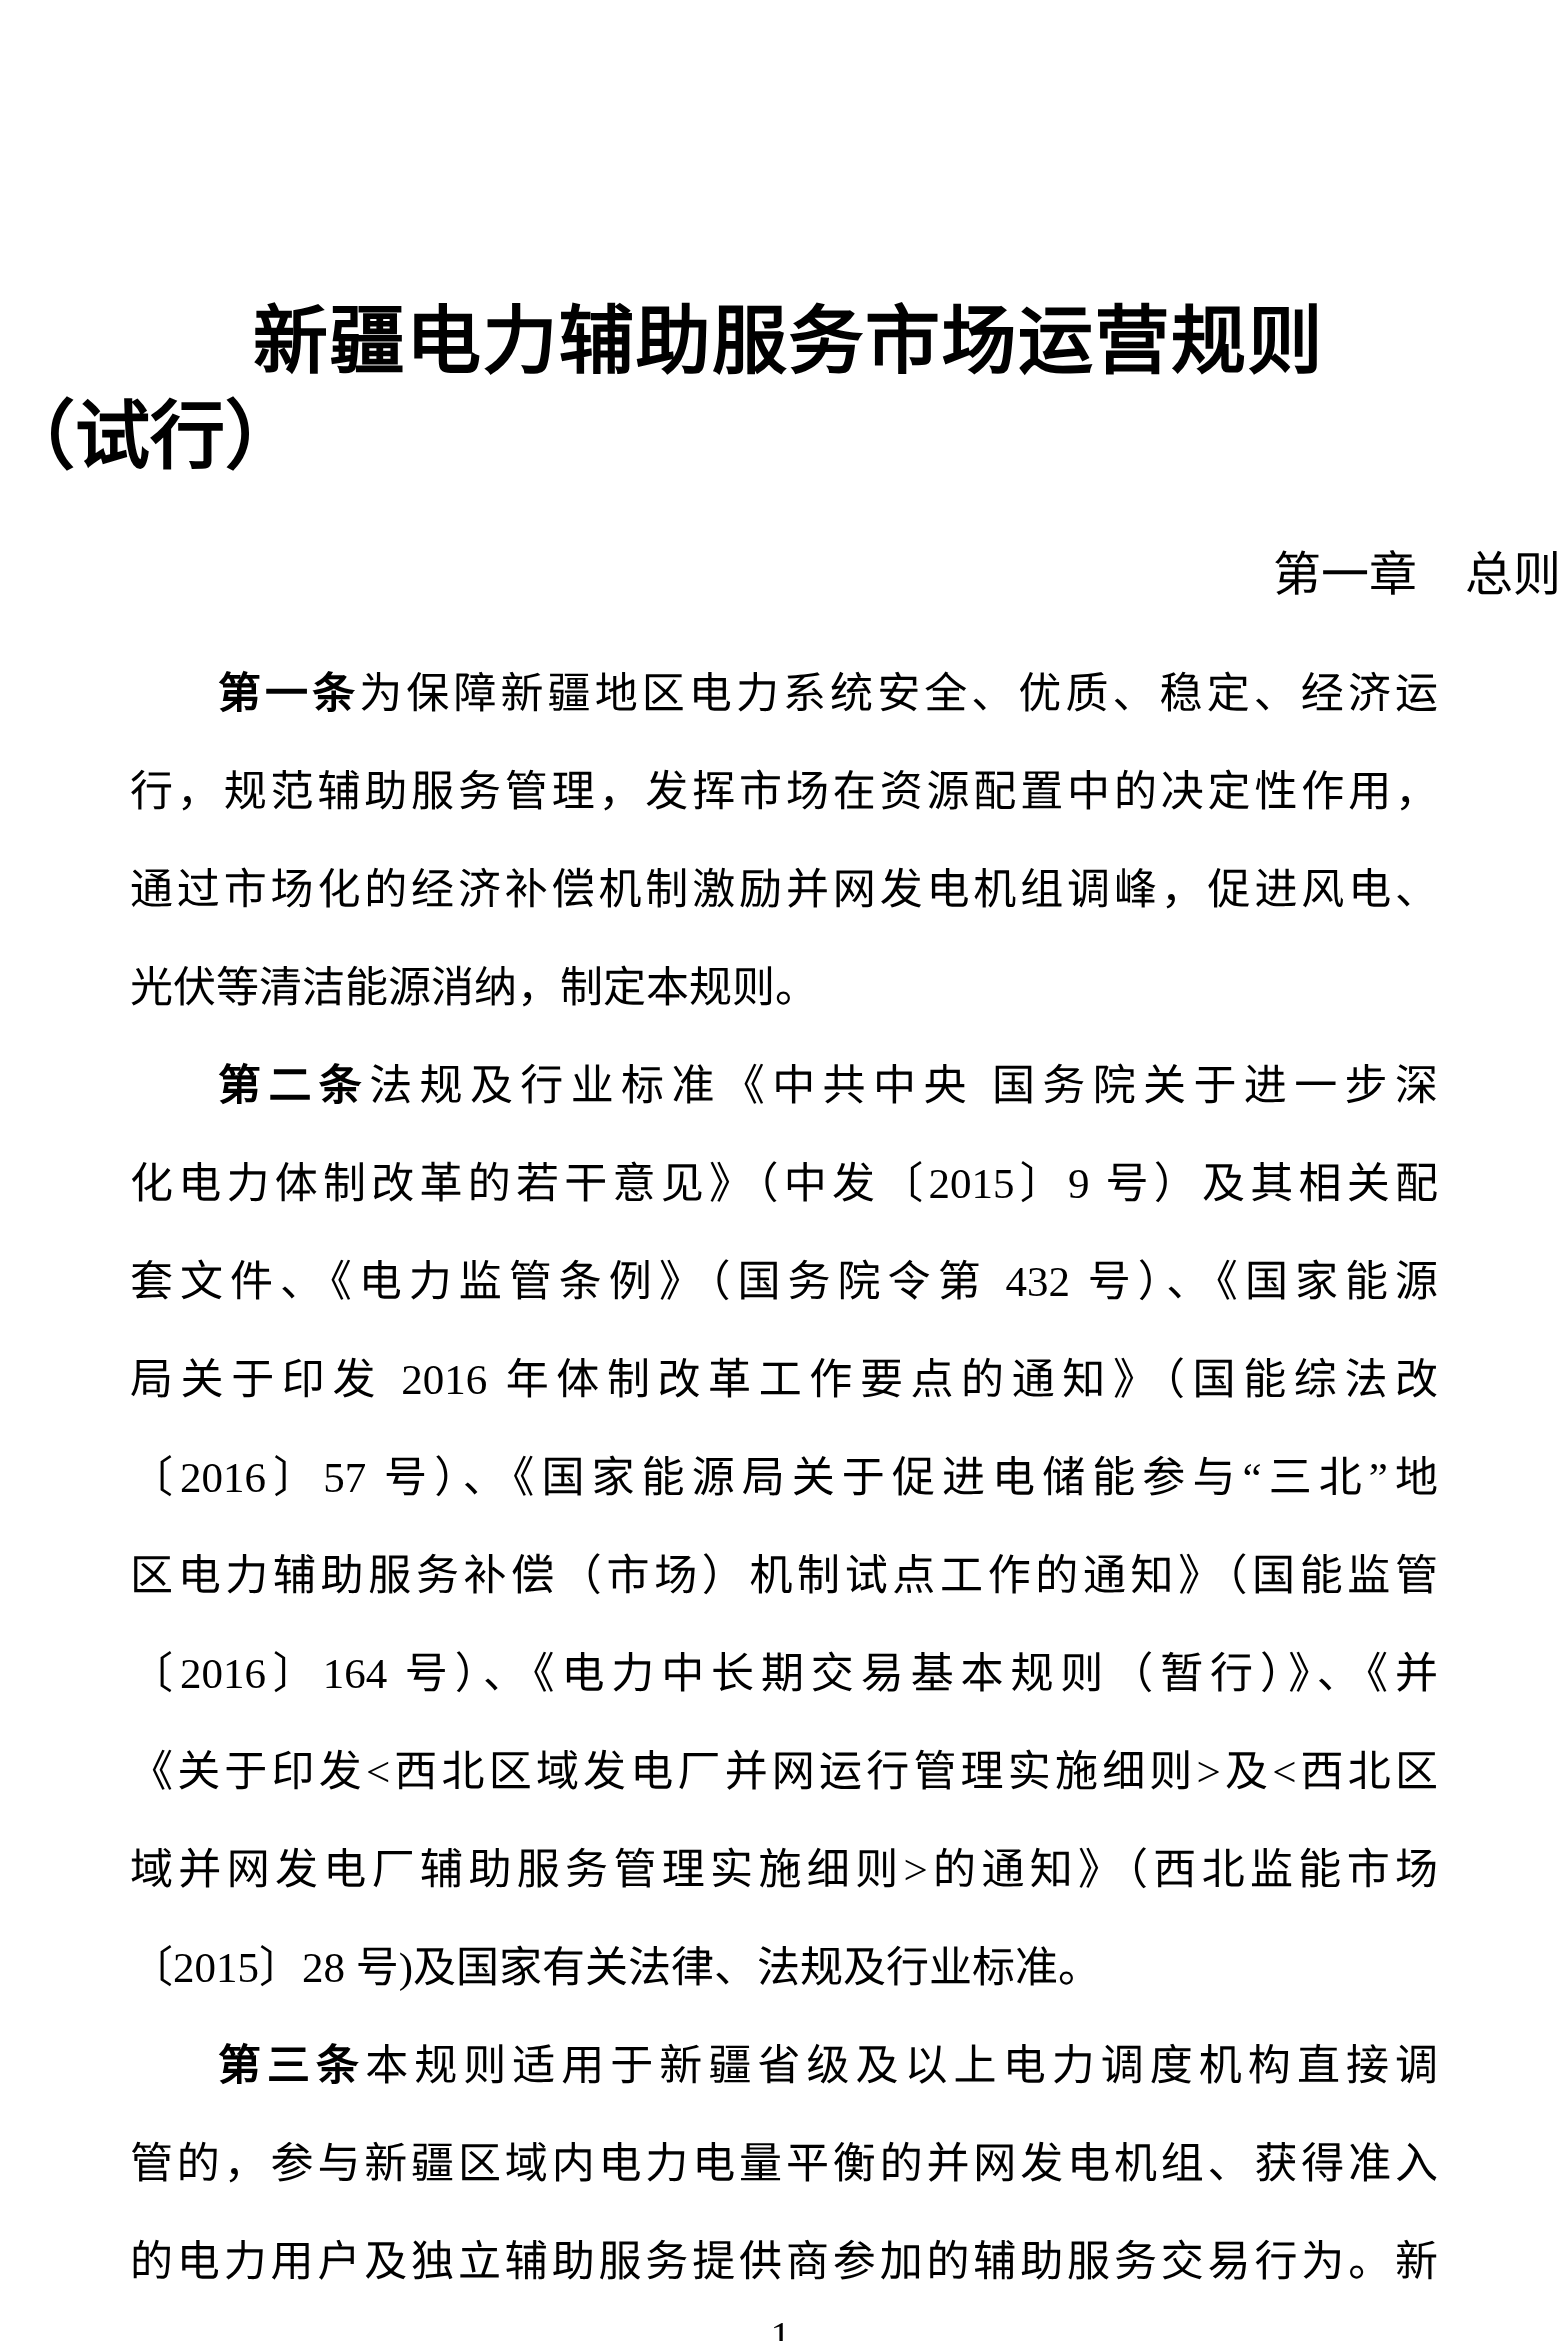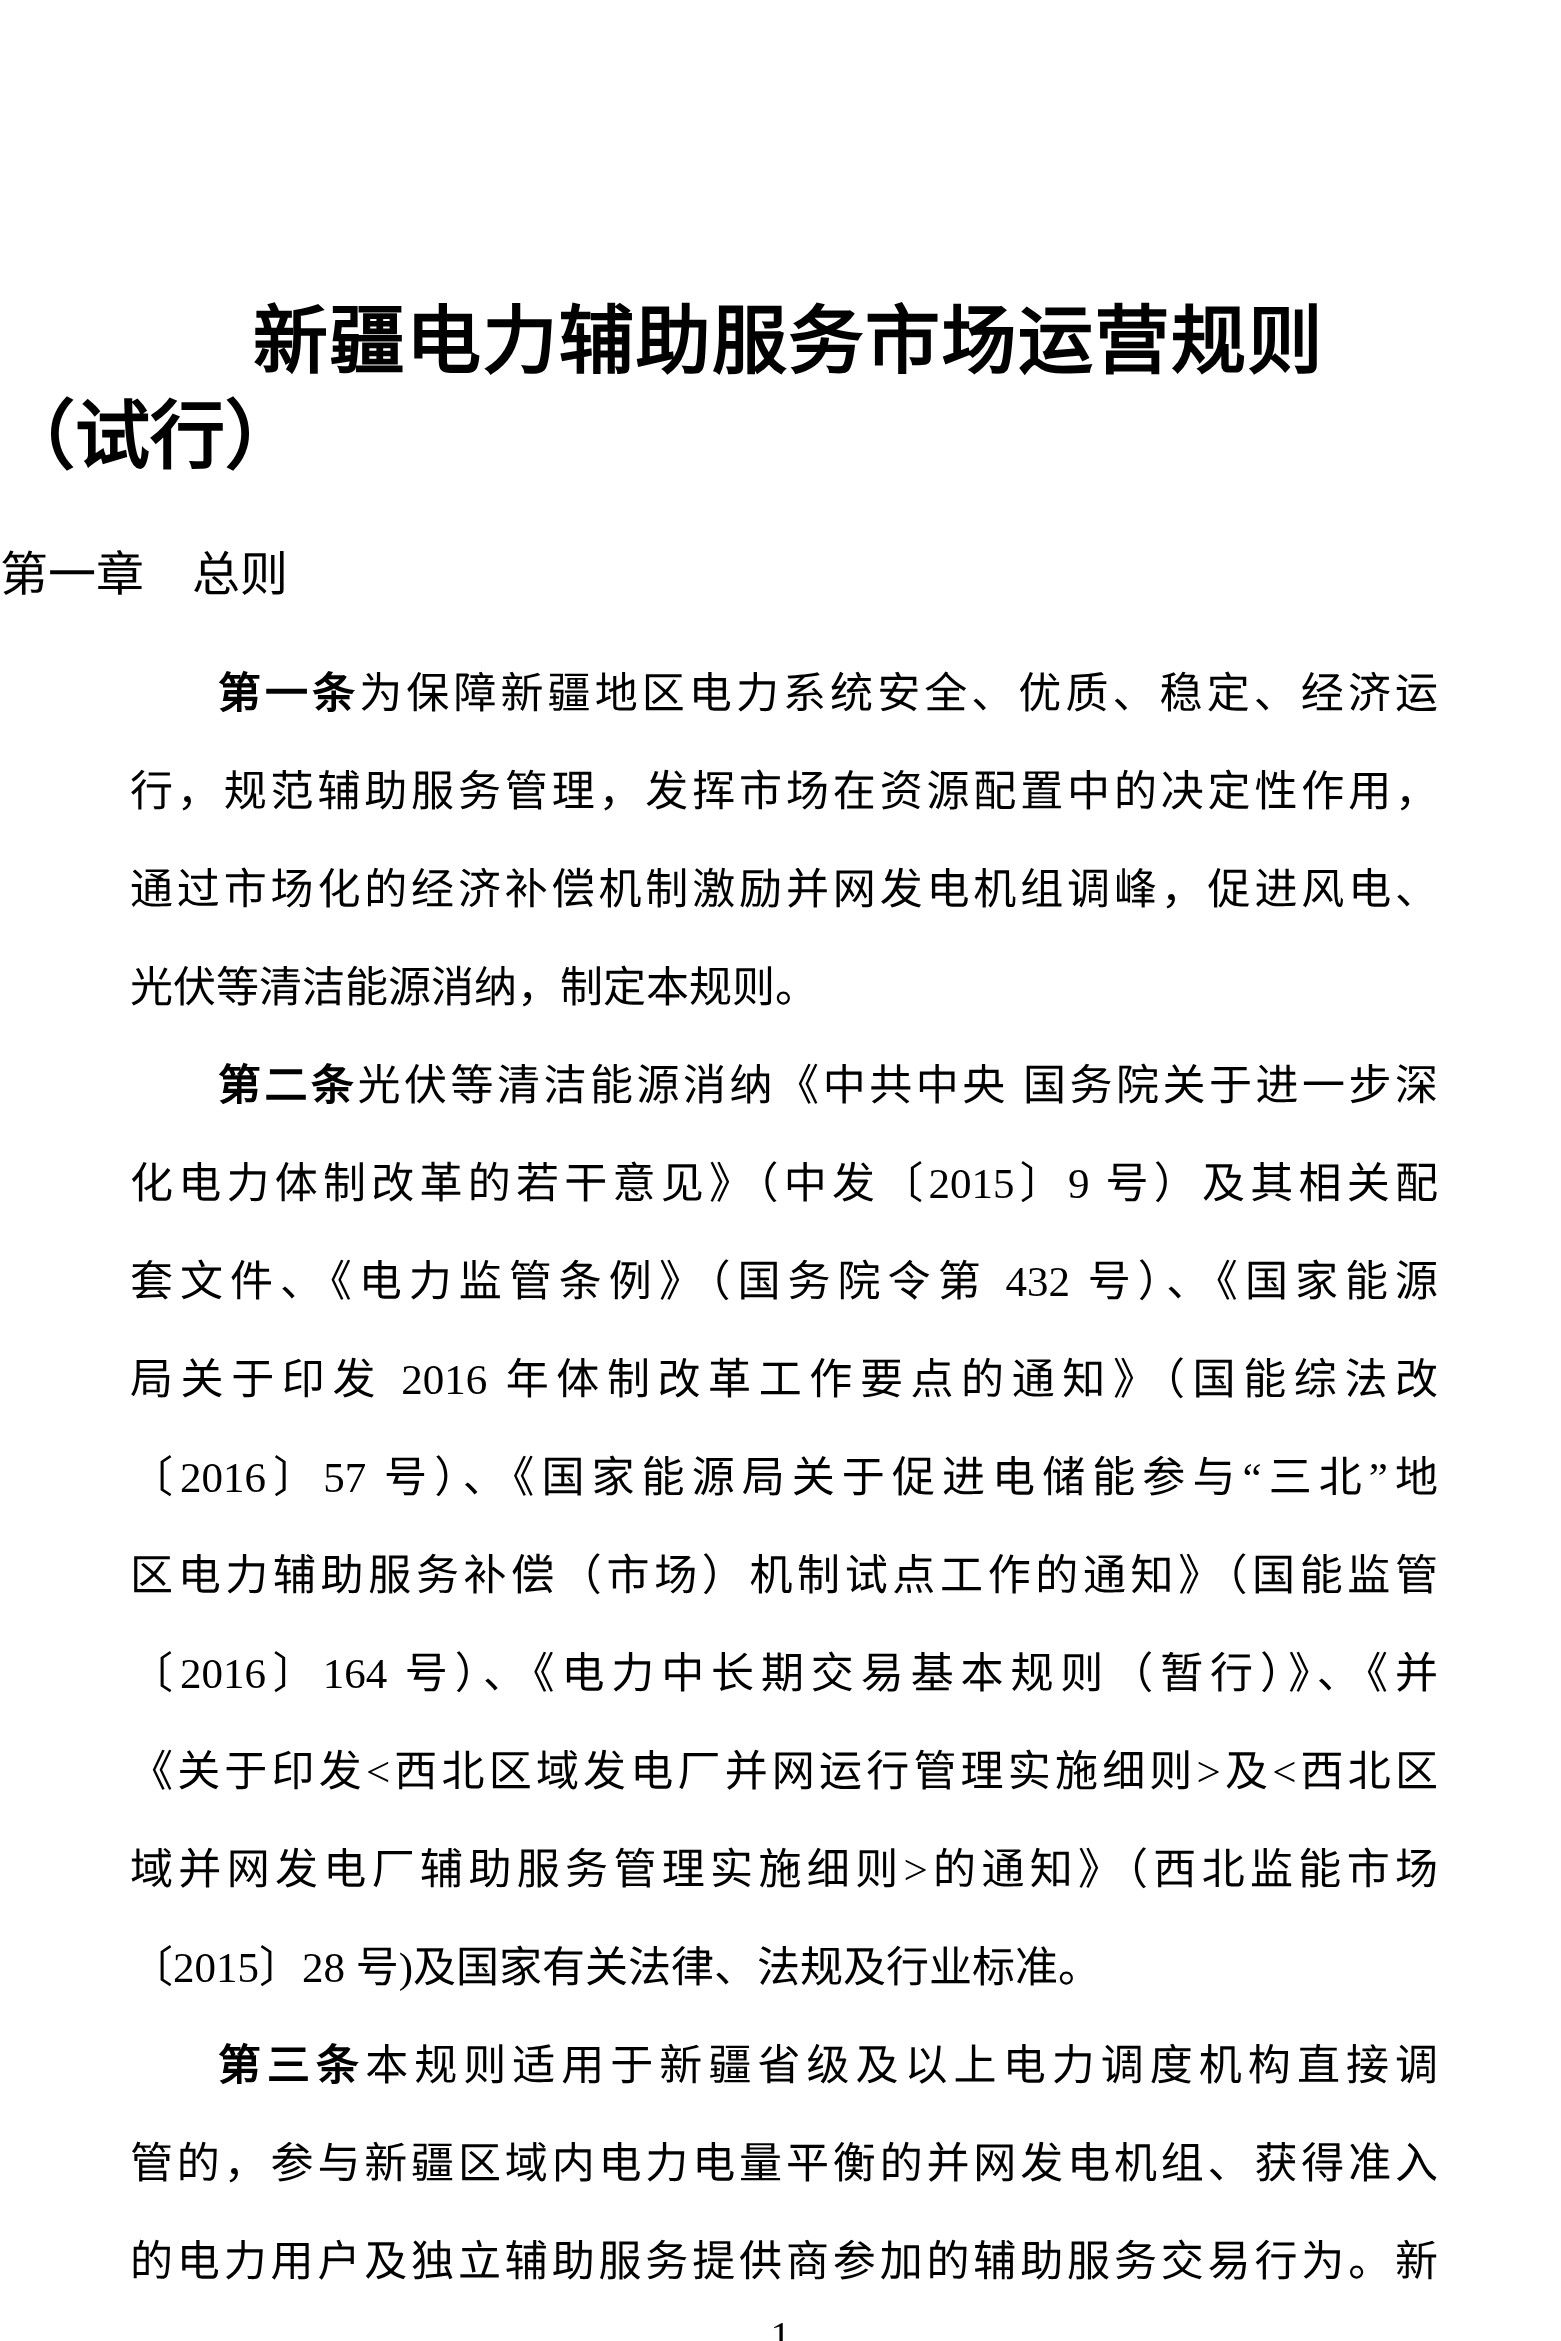--- a/index.html
+++ b/index.html
@@ -37,21 +37,21 @@
     font-size: 75px;
     line-height: 95px;
     font-weight: 700;
     white-space: nowrap;
   }
   .chapter-heading {
     position: absolute;
     top: 502px;
     left: 0;
     width: 100%;
-    text-align: left;
+    text-align: right;
     font-size: 48px;
     line-height: 66px;
     font-weight: 400;
     white-space: nowrap;
   }
   .body-text {
     position: absolute;
     top: 639px;
     left: 118px;
     width: 1332px;
@@ -97,21 +97,21 @@
   <div class="body-text">
 
     <section>
       <p class="line first"><span class="lbl">第一条</span><span>为保障新疆地区电力系统安全、优质、稳定、经济运</span></p>
       <p class="line">行，规范辅助服务管理，发挥市场在资源配置中的决定性作用，</p>
       <p class="line">通过市场化的经济补偿机制激励并网发电机组调峰，促进风电、</p>
       <p class="line end">光伏等清洁能源消纳，制定本规则。</p>
     </section>
 
     <section>
-      <p class="line first"><span class="lbl">第二条</span><span>光伏等清洁能源消纳《中共中央 国务院关于进一步深</span></p>
+      <p class="line first"><span class="lbl">第二条</span><span>法规及行业标准《中共中央 国务院关于进一步深</span></p>
       <p class="line">化电力体制改革的若干意见》（中发〔2015〕9 号）及其相关配</p>
       <p class="line">套文件、《电力监管条例》（国务院令第 432 号）、《国家能源</p>
       <p class="line">局关于印发 2016 年体制改革工作要点的通知》（国能综法改</p>
       <p class="line">〔2016〕57 号）、《国家能源局关于促进电储能参与“三北”地</p>
       <p class="line">区电力辅助服务补偿（市场）机制试点工作的通知》（国能监管</p>
       <p class="line">〔2016〕164 号）、《电力中长期交易基本规则（暂行）》、《并</p>
       <p class="line">《关于印发&lt;西北区域发电厂并网运行管理实施细则&gt;及&lt;西北区</p>
       <p class="line">域并网发电厂辅助服务管理实施细则&gt;的通知》（西北监能市场</p>
       <p class="line end">〔2015〕28 号)及国家有关法律、法规及行业标准。</p>
     </section>

